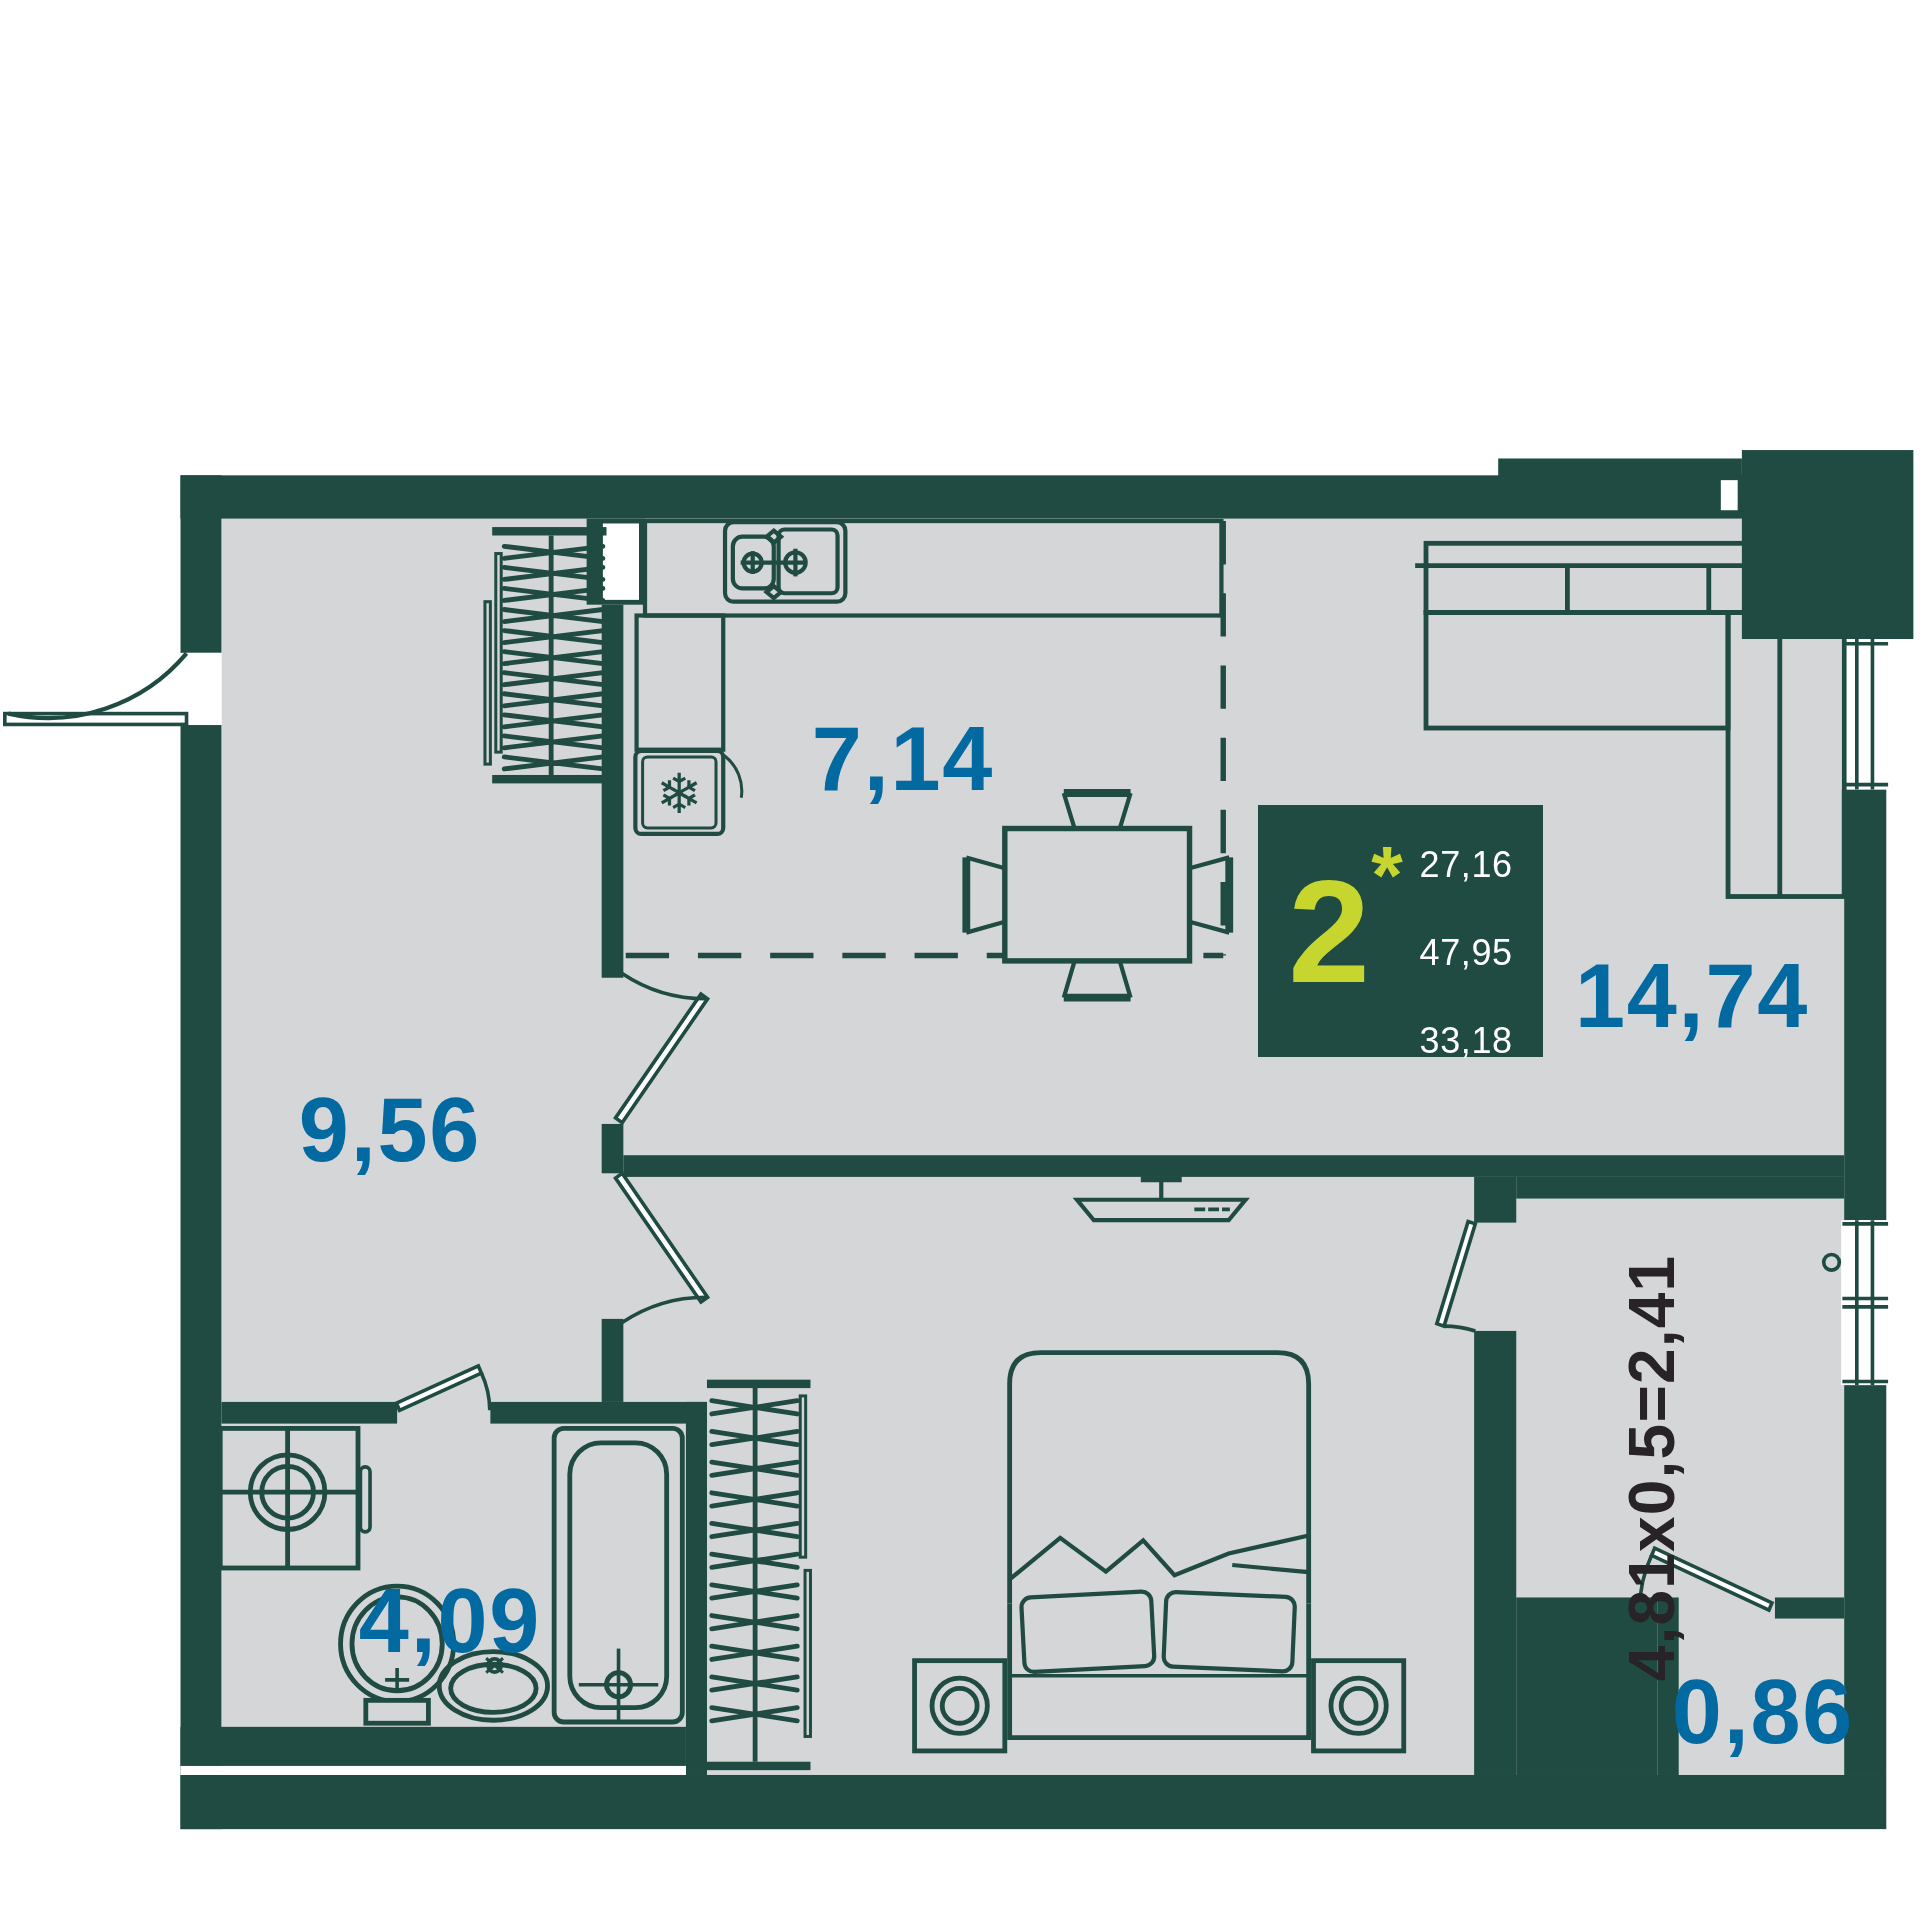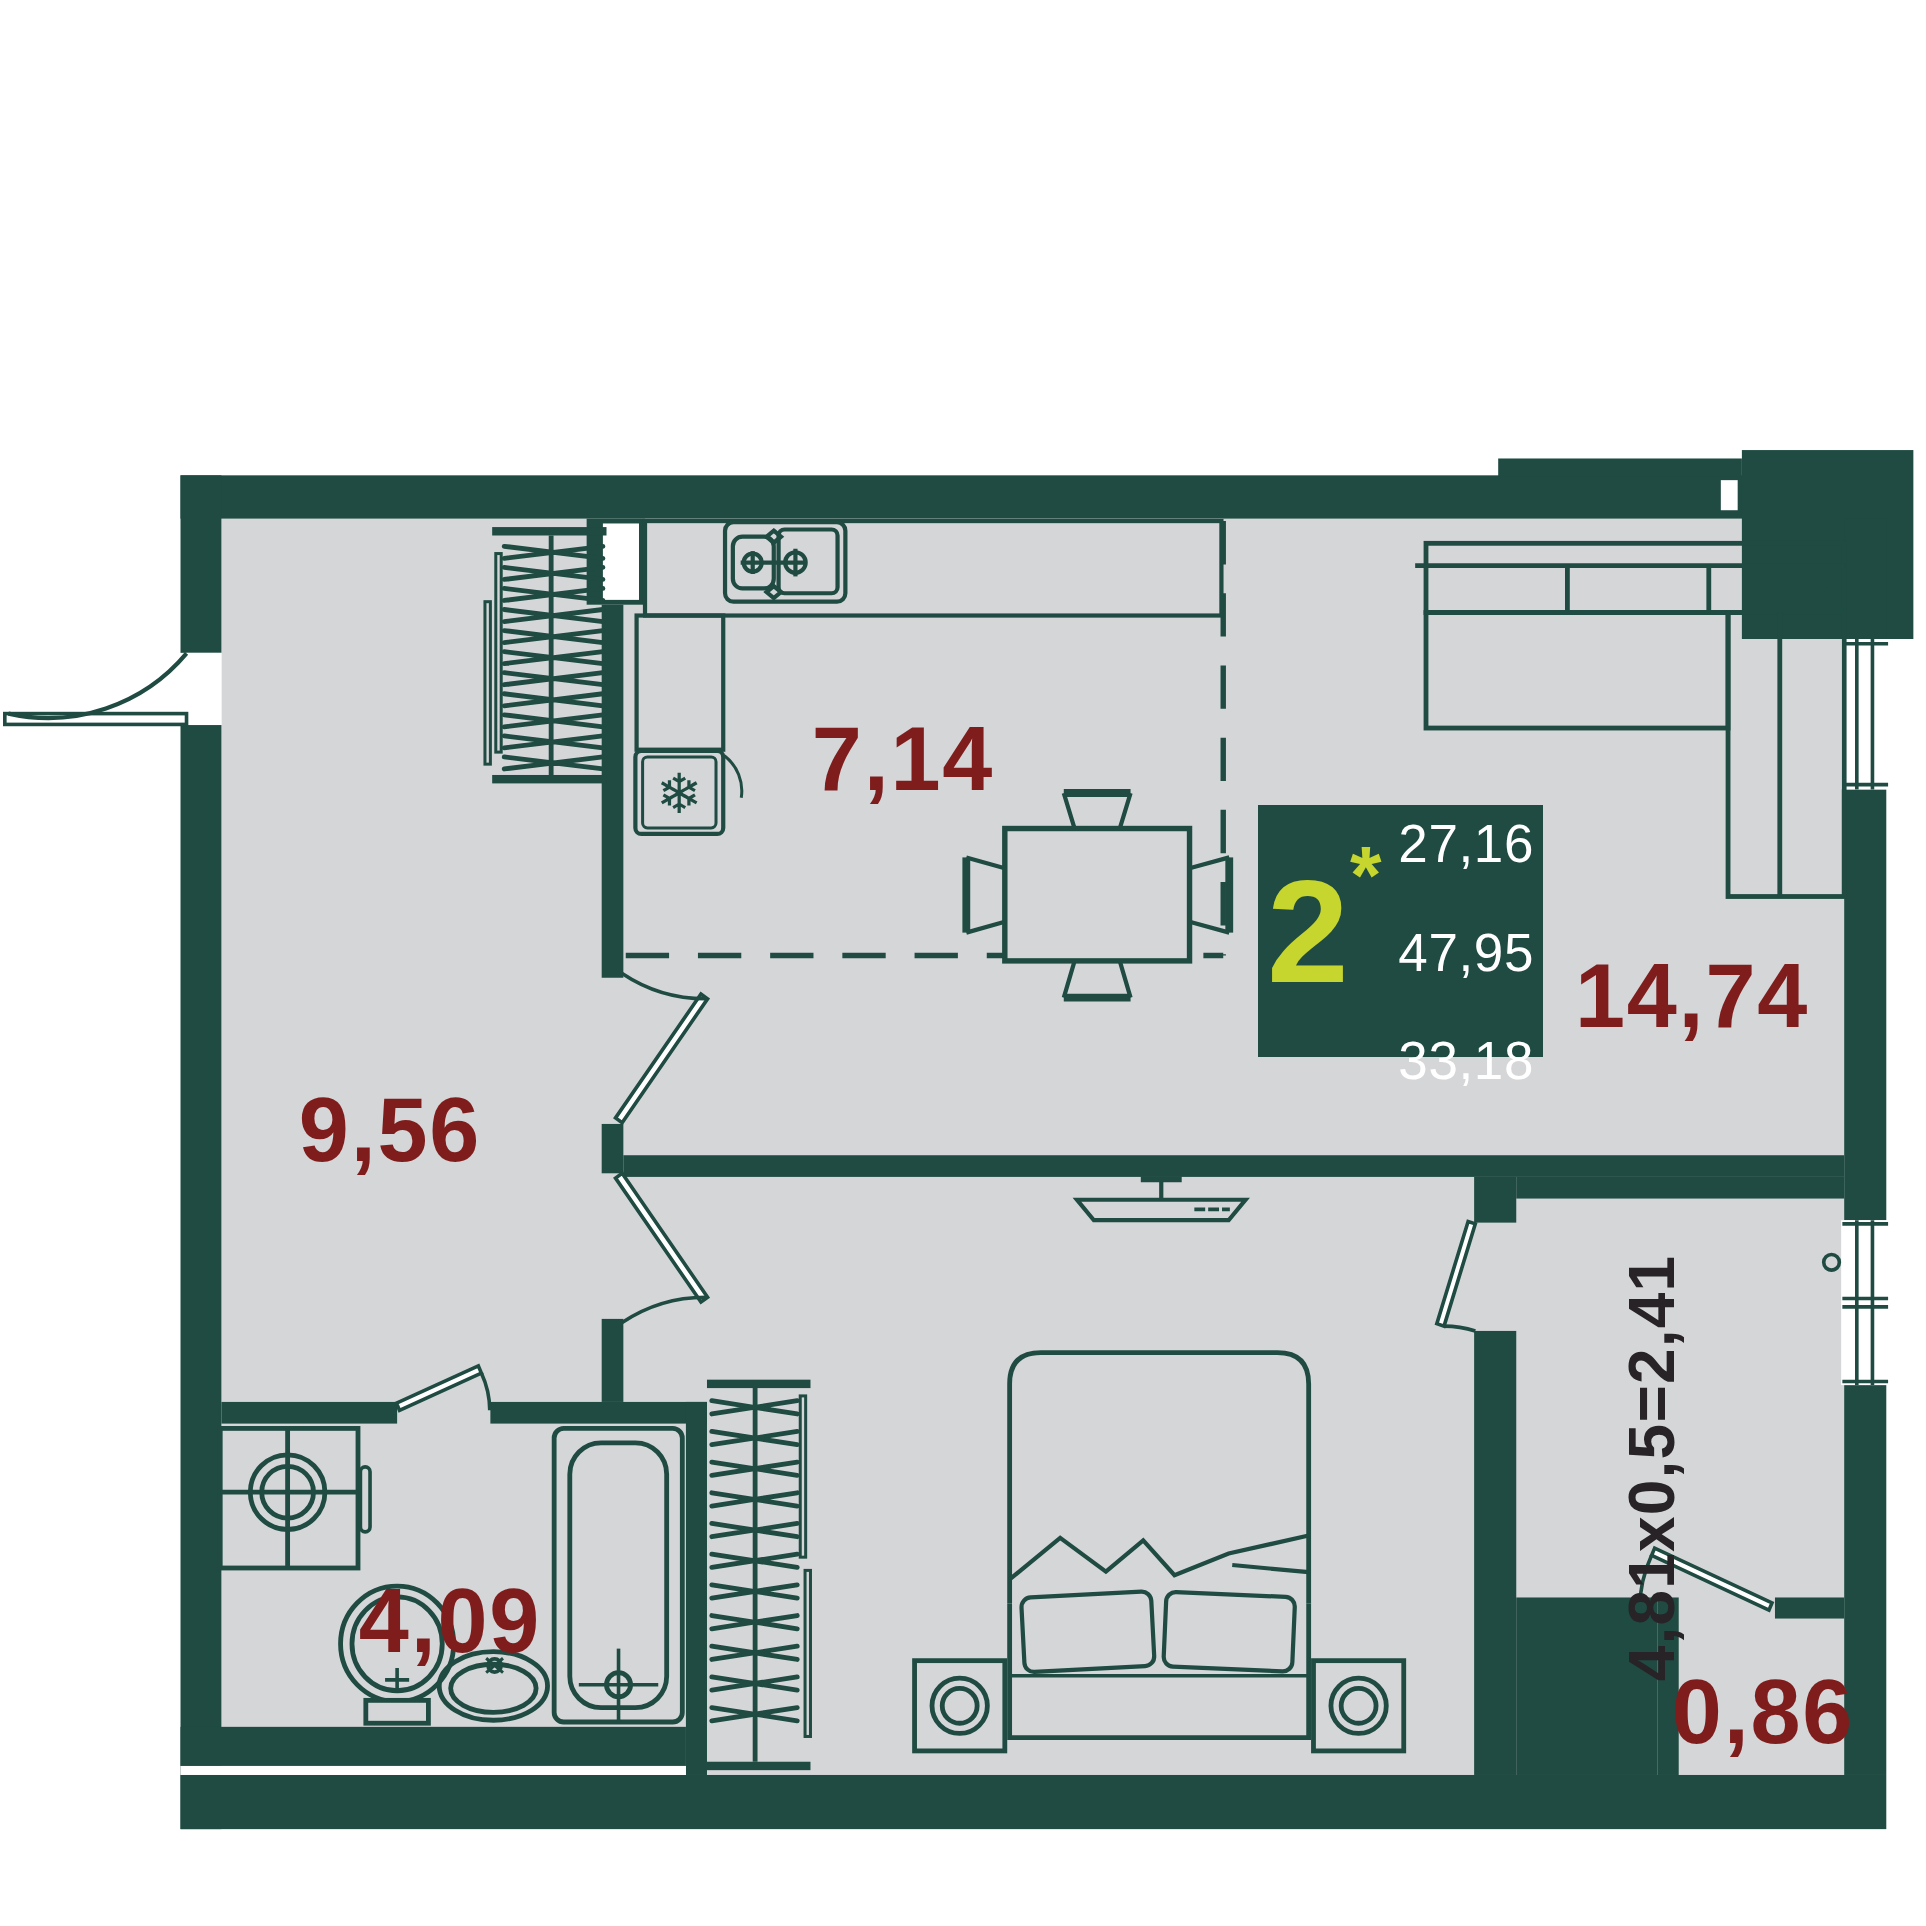--- a/index.html
+++ b/index.html
@@ -1,28 +1,28 @@
 <!DOCTYPE html>
 <html style="font-size:9.6px"><head>
 <meta charset="utf-8">
 <style>
   html,body{margin:0;padding:0;background:#fff;}
   .stage{position:relative;width:1926px;height:1926px;background:#ffffff;
          font-family:"Liberation Sans",sans-serif;overflow:hidden;}
   .plan-svg{position:absolute;left:0;top:0;width:1926px;height:1926px;}
   .room-label{position:absolute;transform:translate(-50%,-50%);
-      font-size:90px;font-weight:600;color:#7f1d1d;letter-spacing:1.8px;white-space:nowrap;}
+      font-size:90px;font-weight:600;color:#0369a1;letter-spacing:1.8px;white-space:nowrap;}
   .balcony-label{position:absolute;transform:translate(-50%,-50%) rotate(-90deg);
       font-size:64px;font-weight:600;color:#272327;letter-spacing:1.2px;white-space:nowrap;}
   .info-box{position:absolute;left:1258px;top:805px;width:285px;height:252px;
       background:#1f4b42;display:flex;align-items:center;justify-content:center;gap:18px;}
   .unit-num{font-size:147px;font-weight:600;color:#c6d62e;line-height:1;display:flex;align-items:flex-start;}
   .unit-star{font-size:81px;font-weight:600;color:#c6d62e;line-height:1;position:relative;top:-23px;left:1.2px;}
   .area-col{display:flex;flex-direction:column;justify-content:center;}
-  .area-val{font-size:53px;font-weight:500;color:#ffffff;line-height:1.22;letter-spacing:0.6px;margin-top:44px;}
+  .area-val{font-size:36px;font-weight:500;color:#ffffff;line-height:1.22;letter-spacing:0.6px;margin-top:44px;}
 </style>
 </head>
 <body>
 
 <div class="stage">
 
 <svg class="plan-svg" viewBox="0 0 3201 3201">
 
   <g>
     <rect x="368" y="862" width="2697" height="2088" fill="#d4d6d8"></rect>

